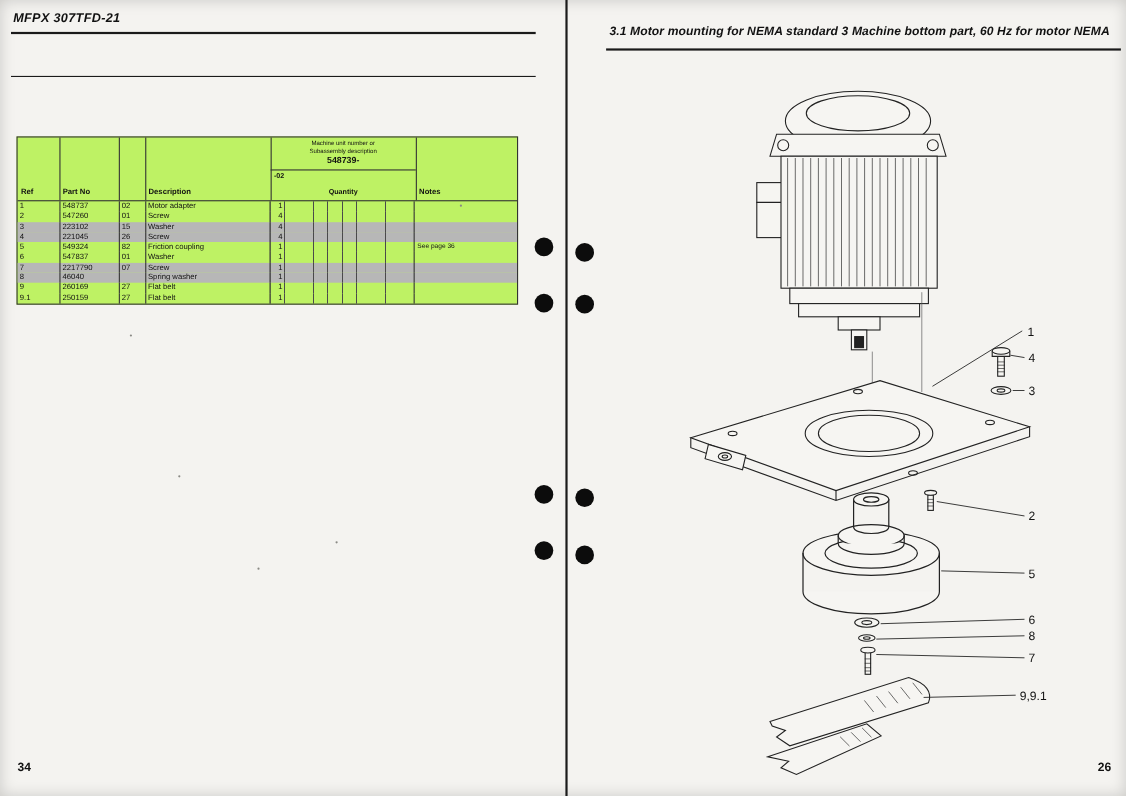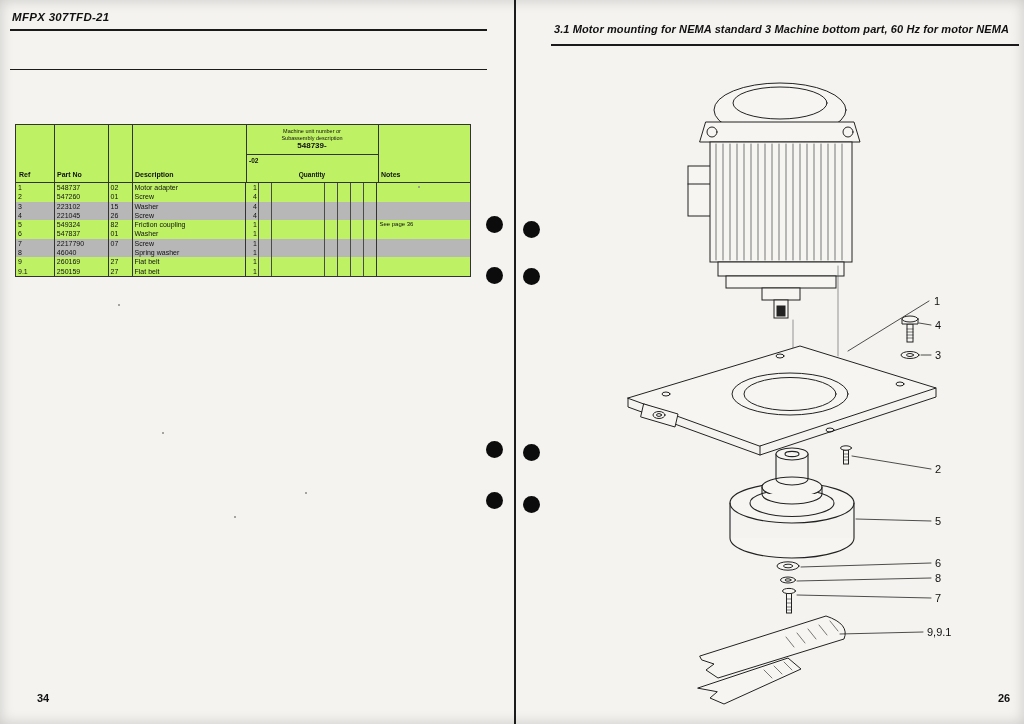--- a/index.html
+++ b/index.html
@@ -46,21 +46,21 @@
   .c.ref  { width:38px; border-left:none; }
   .c.part { width:54px; }
   .c.sfx  { width:24px; }
   .c.desc { width:114px; }
   .qgrp { width:132px; border-left:1px solid #333; position:relative;
           background-image:repeating-linear-gradient(90deg, transparent 0 12.4px, #4a4a4a 12.4px 13.1px); }
   .q0 { display:block; width:18px; text-align:center; }
   .c.note { width:94px; font-size:6px; }
 
   .pagenum { position:absolute; top:692px; font-size:11px; font-weight:bold; }
-  .pn-left { left:37px; }
+  .pn-left { left:16px; }
   .pn-right{ left:480px; }
 
   
   .rp-header { position:absolute; left:36px; top:23px; width:466px; font-style:italic;
                font-weight:bold; font-size:11px; letter-spacing:.1px; }
   .rule-rp { left:33px; top:44px; width:468px; height:2px; position:absolute; background:#1a1a1a; }
   .diagram { position:absolute; left:30px; top:58px; }
   .diagram text { font-family:"Liberation Sans", sans-serif; font-size:11px; fill:#111; }
 </style>
 </head>

